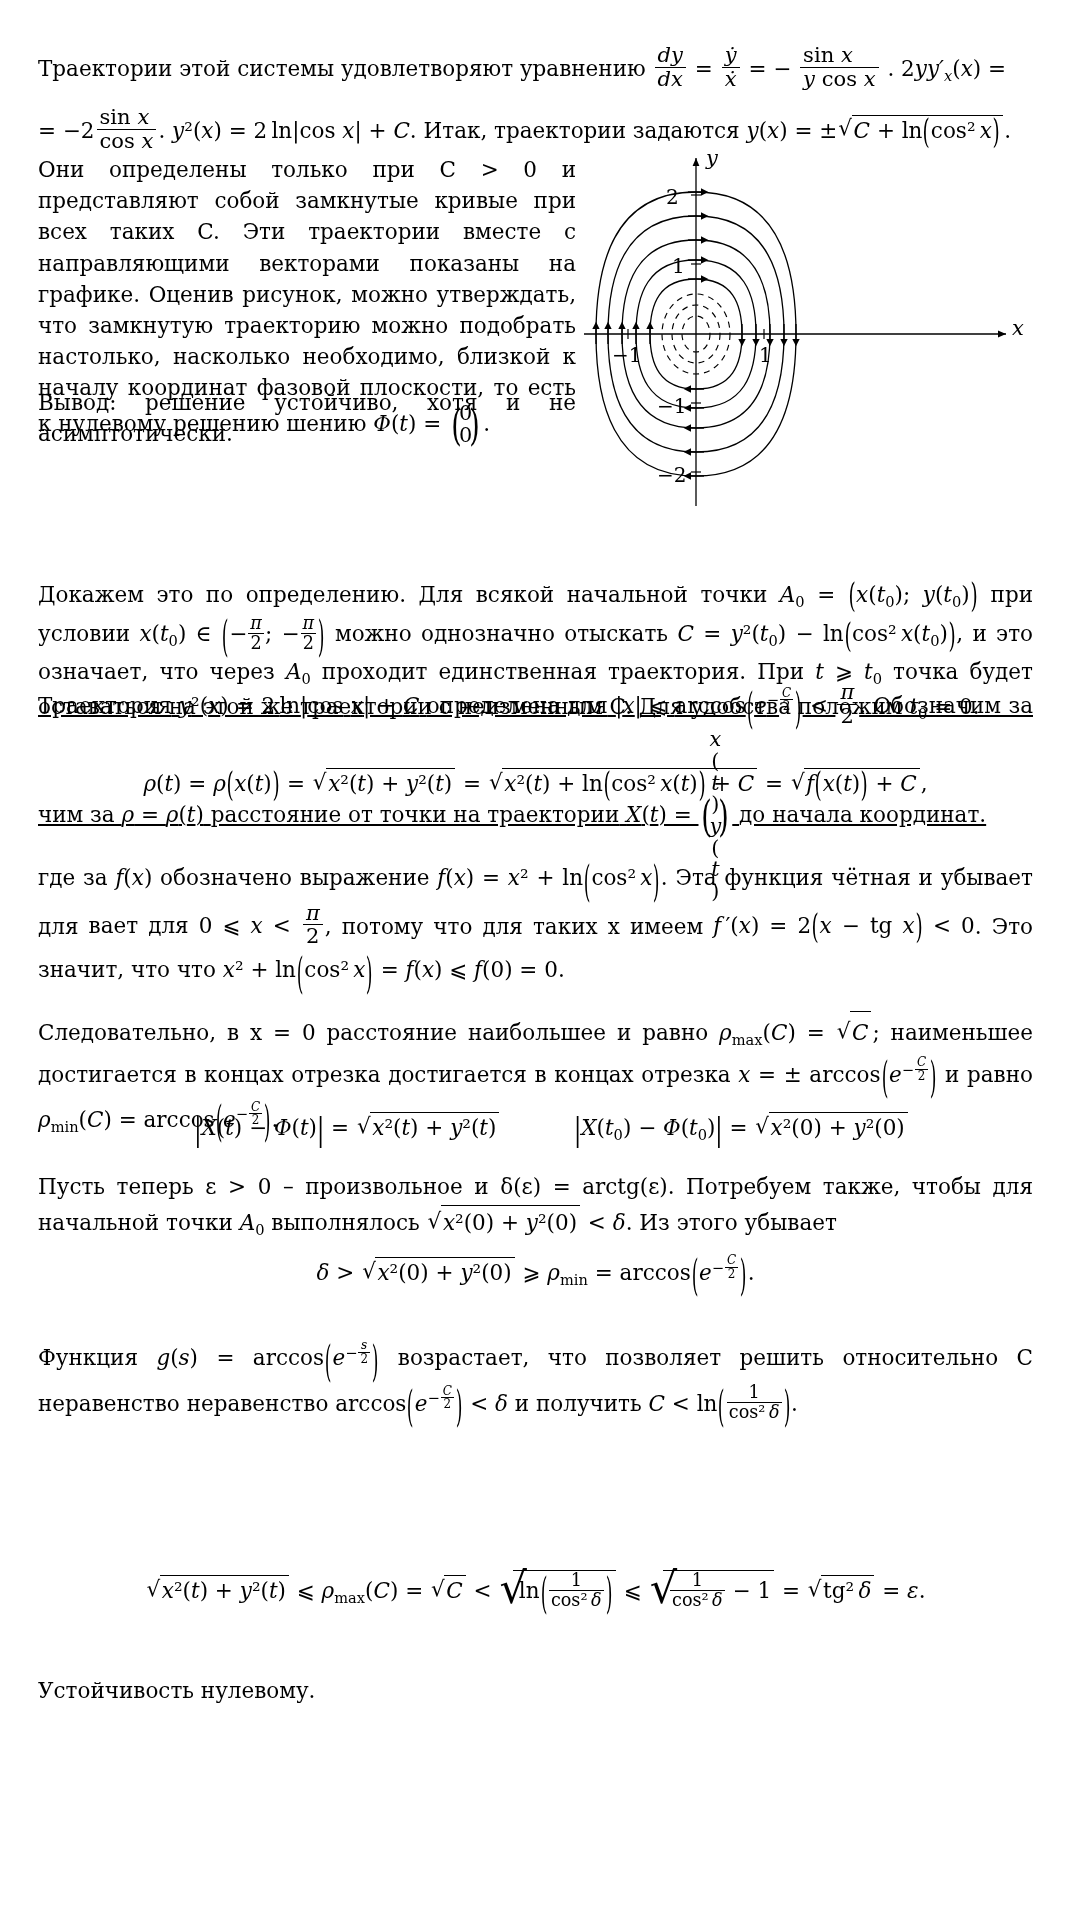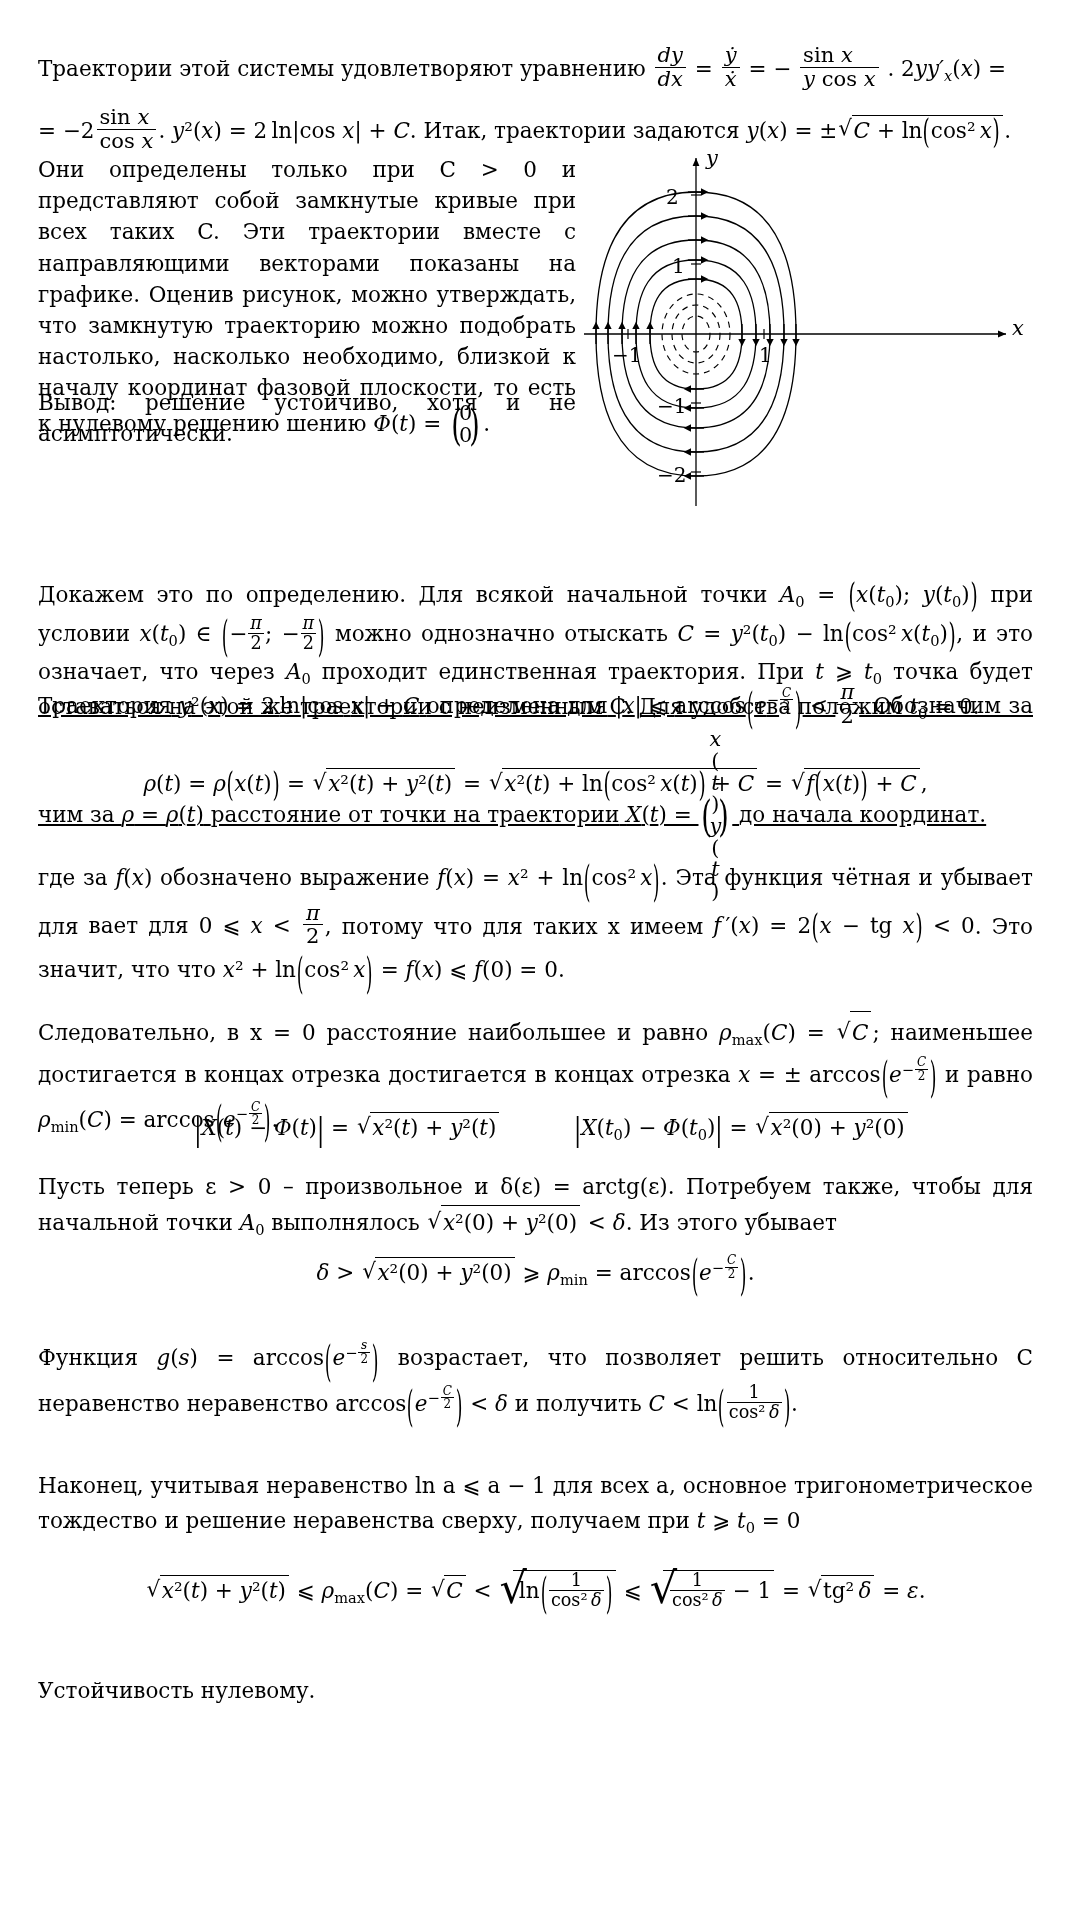--- a/index.html
+++ b/index.html
@@ -318,24 +318,20 @@
 
   <div class="blk" style="left:38px; top:1300px; width:995px; line-height:2.0;">
     <span class="indent" style="display:inline;">Функция</span>
     <span><span class="mi">g</span>(<span class="mi">s</span>) = <span class="up">arccos</span><span class="pbig2">(</span><span class="mi">e</span><sup>−<span class="fracs"><span class="num mi">s</span><span class="den">2</span></span></sup><span class="pbig2">)</span></span>
     <span>возрастает, что позволяет решить относительно C неравенство</span>
     <span>неравенство <span class="up">arccos</span><span class="pbig2">(</span><span class="mi">e</span><sup>−<span class="fracs"><span class="num mi">C</span><span class="den">2</span></span></sup><span class="pbig2">)</span> &lt; <span class="mi">δ</span></span>
     <span>и получить</span>
     <span><span class="mi">C</span> &lt; <span class="up">ln</span><span class="pbig2">(</span><span class="fracs"><span class="num">1</span><span class="den"><span class="up">cos</span>² <span class="mi">δ</span></span></span><span class="pbig2">)</span>.</span>
   </div>
 
-  <div class="blk" style="left:38px; top:1433px; width:995px; line-height:1.62;">
-    <span class="indent" style="display:inline;">Наконец, учитывая неравенство ln a ⩽ a − 1 для всех a, основное тригонометрическое тождество и решение неравенства сверху, получаем при</span>
-    <span><span class="mi">t</span> ⩾ <span class="mi">t</span><sub>0</sub> = 0</span>
-  </div>
 
   <div class="blk center" style="left:38px; top:1534px; width:995px;">
     <span>
       <span class="sqrt"><span class="rad big">√</span><span class="body"><span class="mi">x</span>²(<span class="mi">t</span>) + <span class="mi">y</span>²(<span class="mi">t</span>)</span></span> ⩽
       <span class="mi">ρ</span><sub><span class="up">max</span></sub>(<span class="mi">C</span>) = <span class="sqrt"><span class="rad">√</span><span class="body"><span class="mi">C</span></span></span> &lt;
       <span class="sqrt"><span class="rad" style="font-size:2.0em; top:-0.28em;">√</span><span class="body" style="padding-left:6px;"><span class="up">ln</span><span class="pbig2">(</span><span class="fracs"><span class="num">1</span><span class="den"><span class="up">cos</span>² <span class="mi">δ</span></span></span><span class="pbig2">)</span></span></span> ⩽
       <span class="sqrt"><span class="rad" style="font-size:2.0em; top:-0.28em;">√</span><span class="body" style="padding-left:6px;"><span class="fracs"><span class="num">1</span><span class="den"><span class="up">cos</span>² <span class="mi">δ</span></span></span> − 1</span></span> =
       <span class="sqrt"><span class="rad big">√</span><span class="body"><span class="up">tg</span>² <span class="mi">δ</span></span></span> = <span class="mi">ε</span>.
     </span>
   </div>

